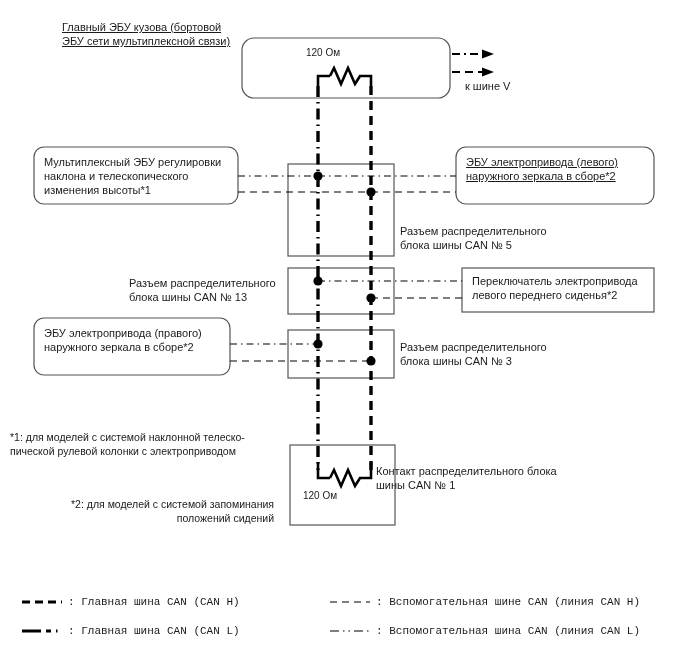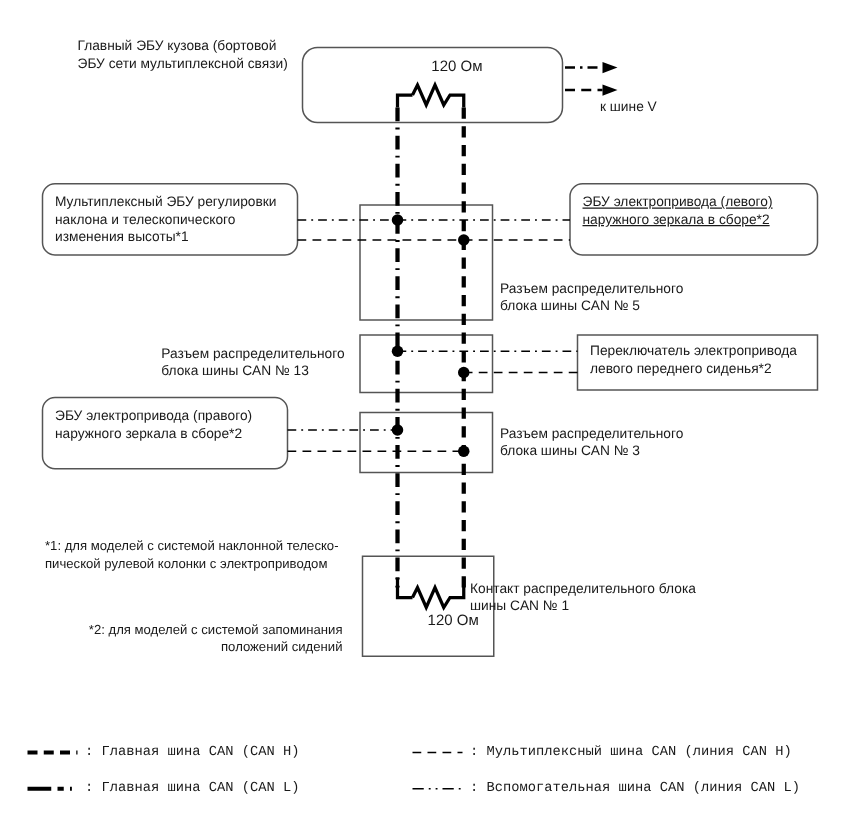--- a/index.html
+++ b/index.html
@@ -11,21 +11,21 @@
   #diagram{position:absolute;left:0;top:0;width:688px;height:658px;}
   .lbl{
     position:absolute;
     font-family:"Liberation Sans","DejaVu Sans",sans-serif;
     font-size:11px;
     line-height:14px;
     color:#1a1a1a;
     white-space:pre-line;
   }
   .lbl.sm{font-size:10.5px;line-height:14px;}
-  .ohm{font-size:12px;text-align:right;}
+  .ohm{font-size:10px;text-align:left;}
   .legend-txt{position:absolute;font-size:11px;line-height:14px;color:#1a1a1a;white-space:nowrap;font-family:Liberation Mono, monospace;}
 </style>
 </head>
 <body>
 
 <svg id="diagram" viewBox="0 0 688 658" xmlns="http://www.w3.org/2000/svg">
 
   <rect x="242" y="38" width="208" height="60" rx="12" ry="12" fill="none" stroke="#555555" stroke-width="1.2"></rect>
 
   <rect x="34" y="147" width="204" height="57" rx="10" ry="10" fill="none" stroke="#555555" stroke-width="1.2"></rect>
@@ -80,26 +80,26 @@
   <circle cx="318" cy="344" r="4.6" fill="#000000"></circle>
   <circle cx="371" cy="361" r="4.6" fill="#000000"></circle>
 
   <g fill="none" stroke="#000000" stroke-width="2.6" stroke-linejoin="miter">
     <path d="M318 462 L318 478 L330 478"></path>
     <path d="M330 478 L334 470 L341 486 L348 470 L355 486 L360 478 L371 478 L371 462"></path>
   </g>
 
 </svg>
 
-<div class="lbl" style="left:62px;top:30px;width:185px;">Главный ЭБУ кузова (бортовой
+<div class="lbl" style="left:62px;top:20px;width:185px;text-decoration:underline;">Главный ЭБУ кузова (бортовой
 ЭБУ сети мультиплексной связи)</div>
 
 <div class="lbl ohm" style="left:306px;top:46px;width:80px;">120 Ом</div>
 
-<div class="lbl" style="left:480px;top:79px;width:90px;">к шине V</div>
+<div class="lbl" style="left:465px;top:79px;width:90px;">к шине V</div>
 
 <div class="lbl" style="left:44px;top:155px;width:190px;">Мультиплексный ЭБУ регулировки
 наклона и телескопического
 изменения высоты*1</div>
 
 <div class="lbl" style="left:466px;top:155px;width:186px;text-decoration:underline;">ЭБУ электропривода (левого)
 наружного зеркала в сборе*2</div>
 
 <div class="lbl" style="left:400px;top:224px;width:180px;">Разъем распределительного
 блока шины CAN № 5</div>
@@ -114,29 +114,29 @@
 наружного зеркала в сборе*2</div>
 
 <div class="lbl" style="left:400px;top:340px;width:180px;">Разъем распределительного
 блока шины CAN № 3</div>
 
 <div class="lbl" style="left:376px;top:464px;width:200px;">Контакт распределительного блока
 шины CAN № 1</div>
 
 <div class="lbl ohm" style="left:303px;top:489px;width:80px;">120 Ом</div>
 
-<div class="lbl sm" style="left:36px;top:430px;width:250px;">*1: для моделей с системой наклонной телеско-
+<div class="lbl sm" style="left:10px;top:430px;width:250px;">*1: для моделей с системой наклонной телеско-
 пической рулевой колонки с электроприводом</div>
 
 <div class="lbl sm" style="left:24px;top:497px;width:250px;text-align:right;">*2: для моделей с системой запоминания
 положений сидений</div>
 
 <svg style="position:absolute;left:0;top:0;width:688px;height:658px;pointer-events:none;" viewBox="0 0 688 658" xmlns="http://www.w3.org/2000/svg">
   <line x1="22" y1="602" x2="62" y2="602" stroke="#000000" stroke-width="3.2" stroke-dasharray="8 5"></line>
   <line x1="22" y1="631" x2="62" y2="631" stroke="#000000" stroke-width="3.2" stroke-dasharray="19 5 5 5 1.5 5"></line>
   <line x1="330" y1="602" x2="370" y2="602" stroke="#000000" stroke-width="1.2" stroke-dasharray="7 5"></line>
   <line x1="330" y1="631" x2="370" y2="631" stroke="#000000" stroke-width="1.2" stroke-dasharray="9 4 1.5 4 1.5 4"></line>
 </svg>
 
 <div class="legend-txt" style="left:68px;top:595px;">: Главная шина CAN (CAN H)</div>
 <div class="legend-txt" style="left:68px;top:624px;text-align:right;">: Главная шина CAN (CAN L)</div>
-<div class="legend-txt" style="left:376px;top:595px;">: Мультиплексный шина CAN (линия CAN H)</div>
+<div class="legend-txt" style="left:376px;top:595px;">: Вспомогательная шине CAN (линия CAN H)</div>
 <div class="legend-txt" style="left:376px;top:624px;">: Вспомогательная шина CAN (линия CAN L)</div>
 
 </body></html>

